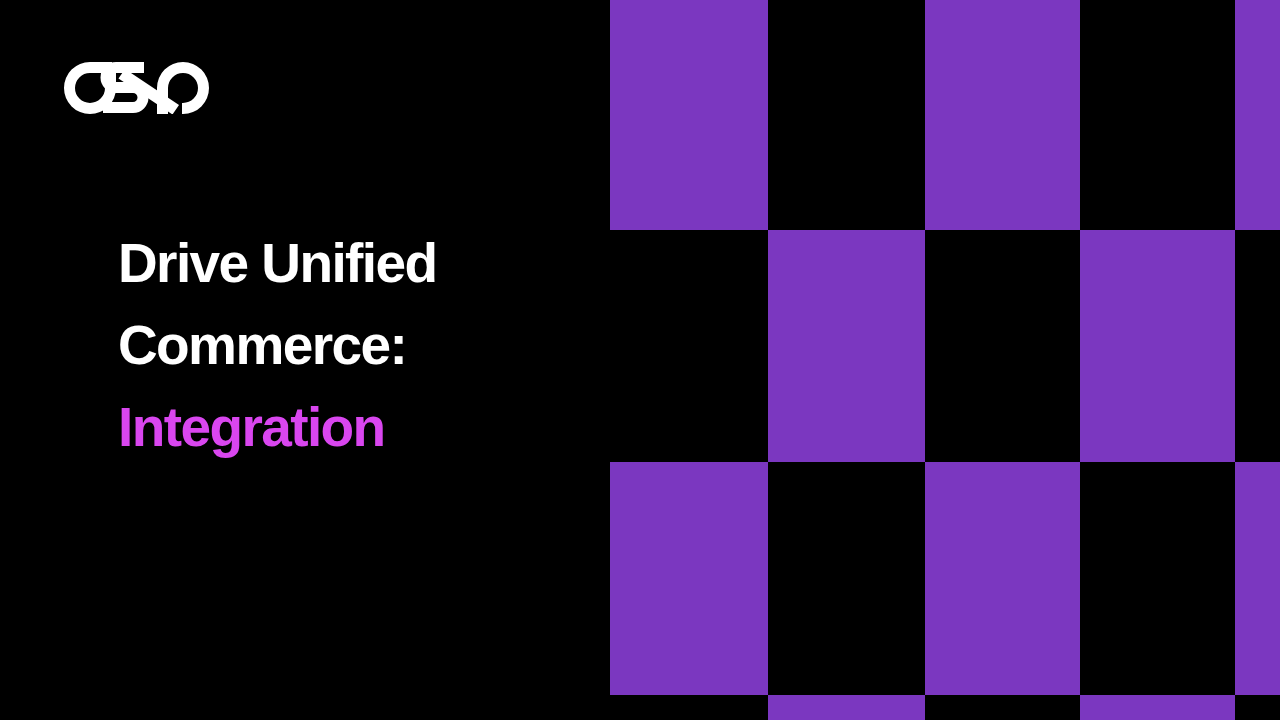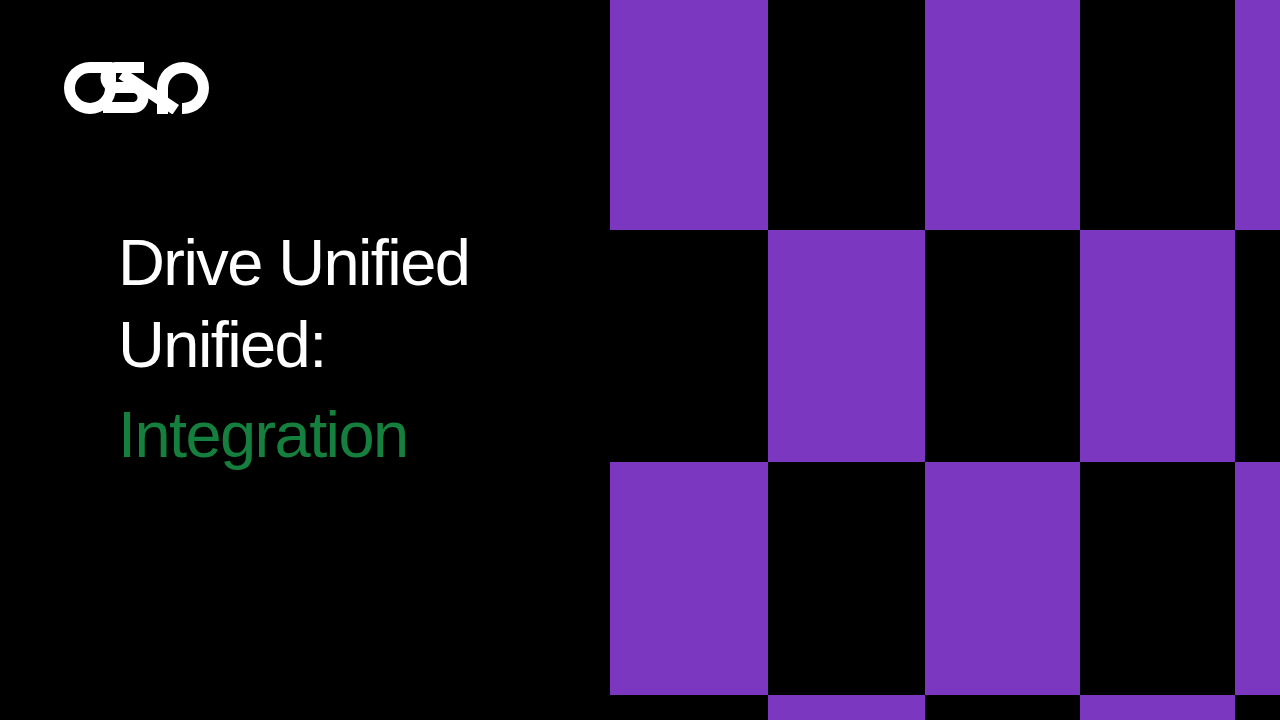--- a/index.html
+++ b/index.html
@@ -53,22 +53,22 @@
   
   #headline {
     position: absolute;
     left: 118px;
     top: 222px;
     width: 520px;
   }
 
   .headline-line {
     font-family: "Liberation Sans", sans-serif;
-    font-weight: normal;
-    font-size: 65px;
+    font-weight: bold;
+    font-size: 55px;
     line-height: 82px;
     letter-spacing: -1.6px;
     white-space: nowrap;
   }
 
   .line-white { color: #FFFFFF; }
   .line-accent { color: #D08BEF; }
 </style>
 </head>
 <body>
@@ -98,17 +98,17 @@
 
         <path d="M150 34 l108 72 l-13 19 l-108 -72 z"></path>
 
         <path d="M266 20 a52 52 0 1 1 0 104 h-2 v-22 h2 a30 30 0 1 0 -30 -30 v52 h-22 v-52 a52 52 0 0 1 52 -52 z"></path>
       </g>
     </svg>
   </div>
 
   <div id="headline">
     <div class="headline-line line-white" style="color: rgb(255, 255, 255);">Drive Unified</div>
-    <div class="headline-line line-white" style="color: rgb(255, 255, 255);">Unified:</div>
-    <div class="headline-line line-accent" style="color: #15803d; margin-top: 8px;">Integration</div>
+    <div class="headline-line line-white" style="color: rgb(255, 255, 255);">Commerce:</div>
+    <div class="headline-line line-accent" style="color: #d946ef;">Integration</div>
   </div>
 
 </div>
 
 </body></html>

